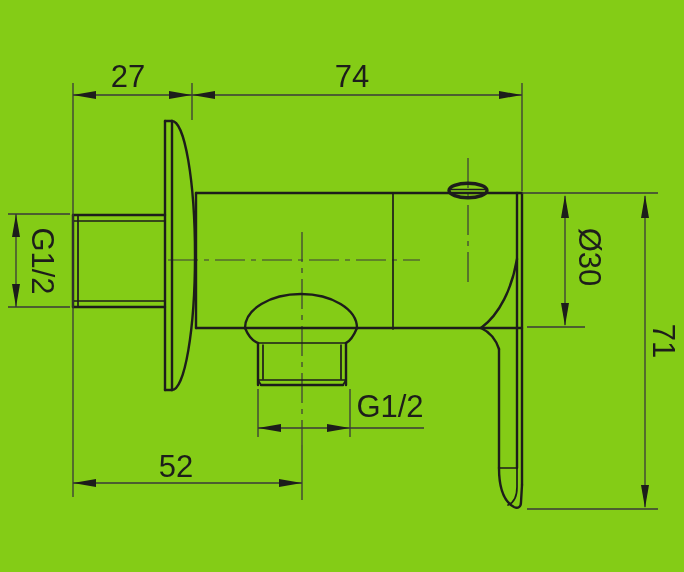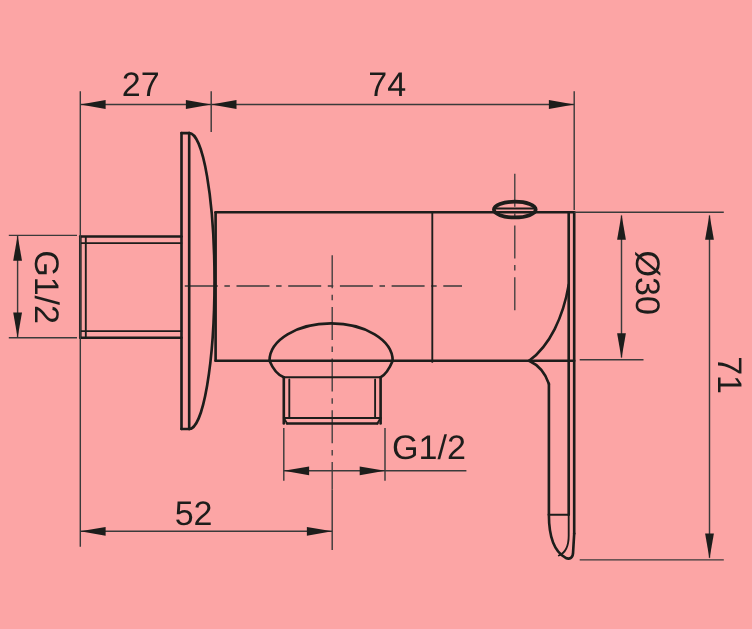--- a/index.html
+++ b/index.html
@@ -1,16 +1,16 @@
 <!DOCTYPE html>
 <html><head>
 <meta charset="utf-8">
 <style>
   html,body{margin:0;padding:0;background:#ffffff;}
-  .stage{position:relative;width:684px;height:572px;background:#fca5a5;overflow:hidden;
+  .stage{position:relative;width:684px;height:572px;background:#84cc16;overflow:hidden;
          font-family:"Liberation Sans", sans-serif;}
   svg{display:block;}
   .obj   {stroke:#1d1d1b;stroke-width:2.4;fill:none;stroke-linecap:round;stroke-linejoin:round;}
   .obj2  {stroke:#1d1d1b;stroke-width:1.7;fill:none;stroke-linecap:round;}
   .thin  {stroke:#3a3a3a;stroke-width:1.3;fill:none;stroke-linecap:butt;}
   .cline {stroke:#3a3a3a;stroke-width:1.2;fill:none;stroke-dasharray:30 6 5 6;}
   .arrow {fill:#1d1d1b;stroke:none;}
   .dimtxt{font-family:"Liberation Sans", sans-serif;font-size:31px;fill:#1d1d1b;
           text-anchor:middle;}
 </style>

